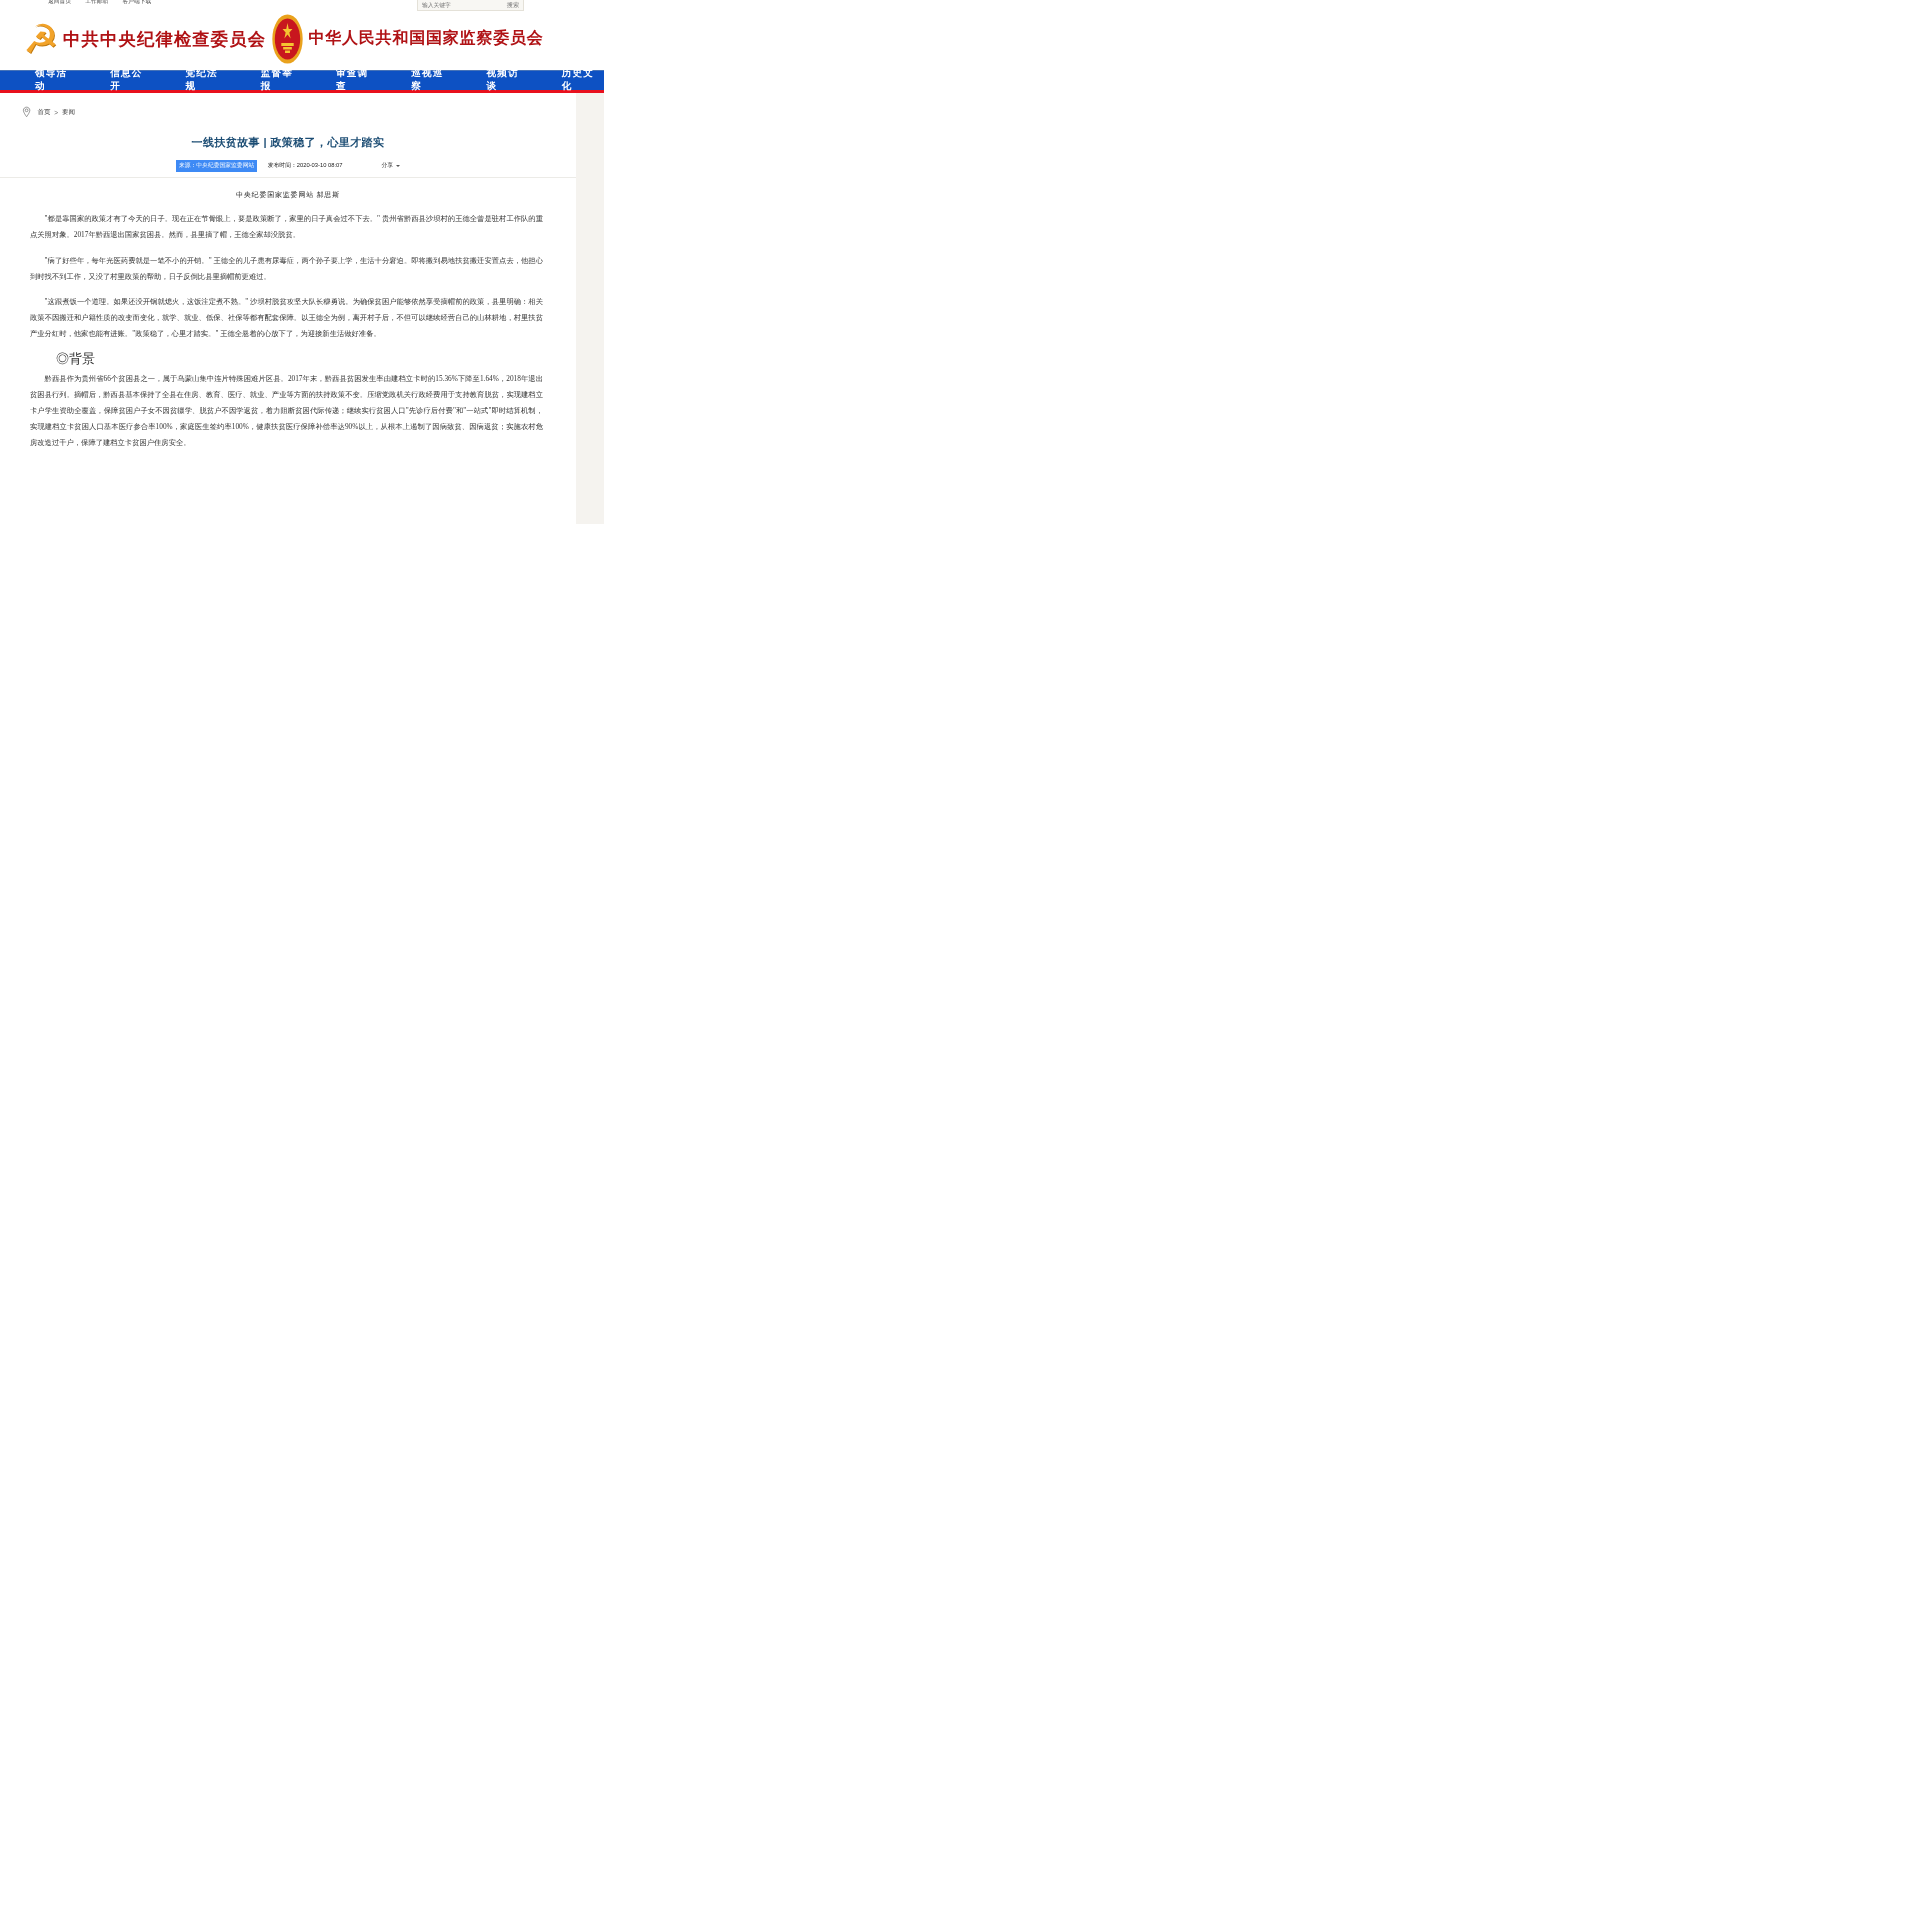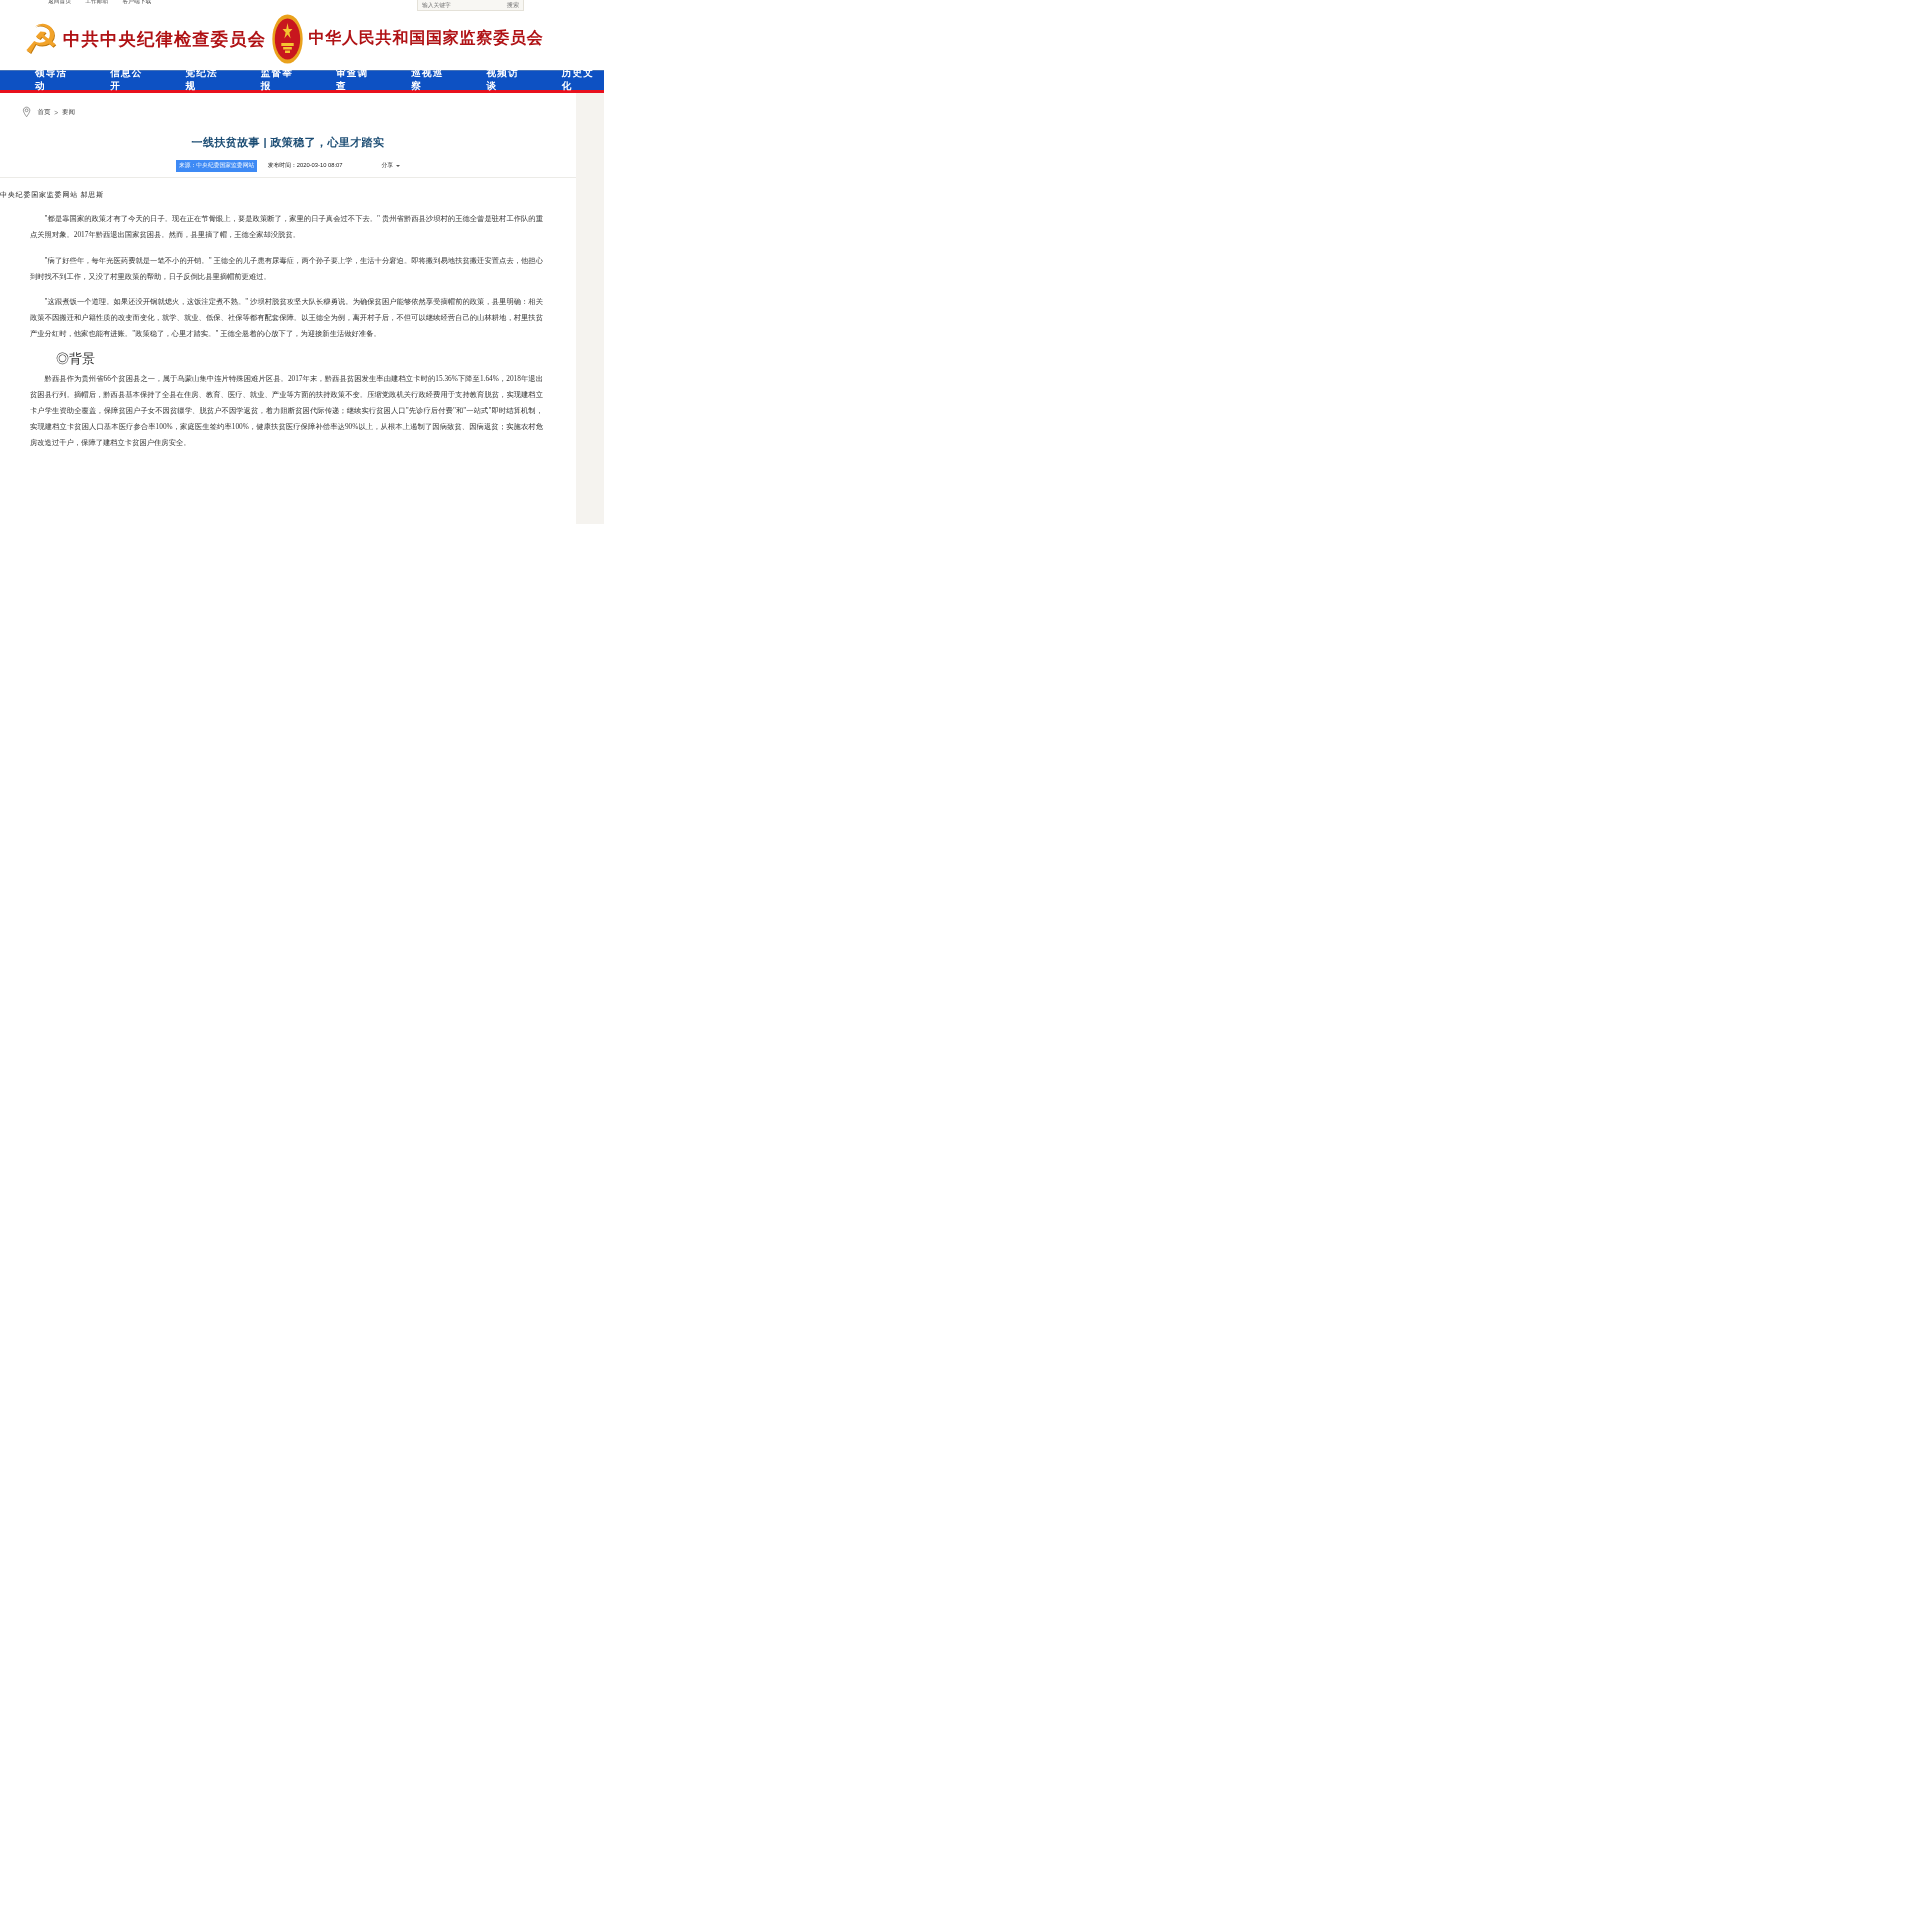--- a/index.html
+++ b/index.html
@@ -53,21 +53,21 @@
   .meta-row{margin-top:10px;display:flex;justify-content:center;align-items:center;
             font-size:5.8px;color:#222;}
   .source-badge{background:#3e8af5;color:#ffffff;padding:1.5px 2.7px;}
   .pub-time{margin-left:10.8px;}
   .share{margin-left:39px;display:flex;align-items:center;color:#333;cursor:pointer;}
   .caret-down{display:inline-block;width:0;height:0;margin-left:2.7px;
               border-left:2.3px solid transparent;border-right:2.3px solid transparent;
               border-top:2.7px solid #555;}
   .header-divider{margin-top:5.4px;height:1.2px;background:#ecebe7;width:576px;}
 
-  .byline{margin-top:11.6px;text-align:left;font-family:"Liberation Serif",serif;
+  .byline{margin-top:11.6px;text-align:center;font-family:"Liberation Serif",serif;
           font-size:7px;color:#1a1a1a;letter-spacing:0.8px;}
 
   .article-body{margin:11.6px 33px 0 30px;}
   .article-body p{margin:0 0 9.2px 0;font-family:"Liberation Serif",serif;
                   font-size:7.3px;line-height:16px;color:#333;
                   text-indent:2em;text-align:justify;}
   .section-marker{margin:5.4px 0 3.9px 0;font-family:"Liberation Serif",serif;
                   font-size:13px;line-height:16px;color:#333;text-indent:2em;}
 </style>
 </head>

